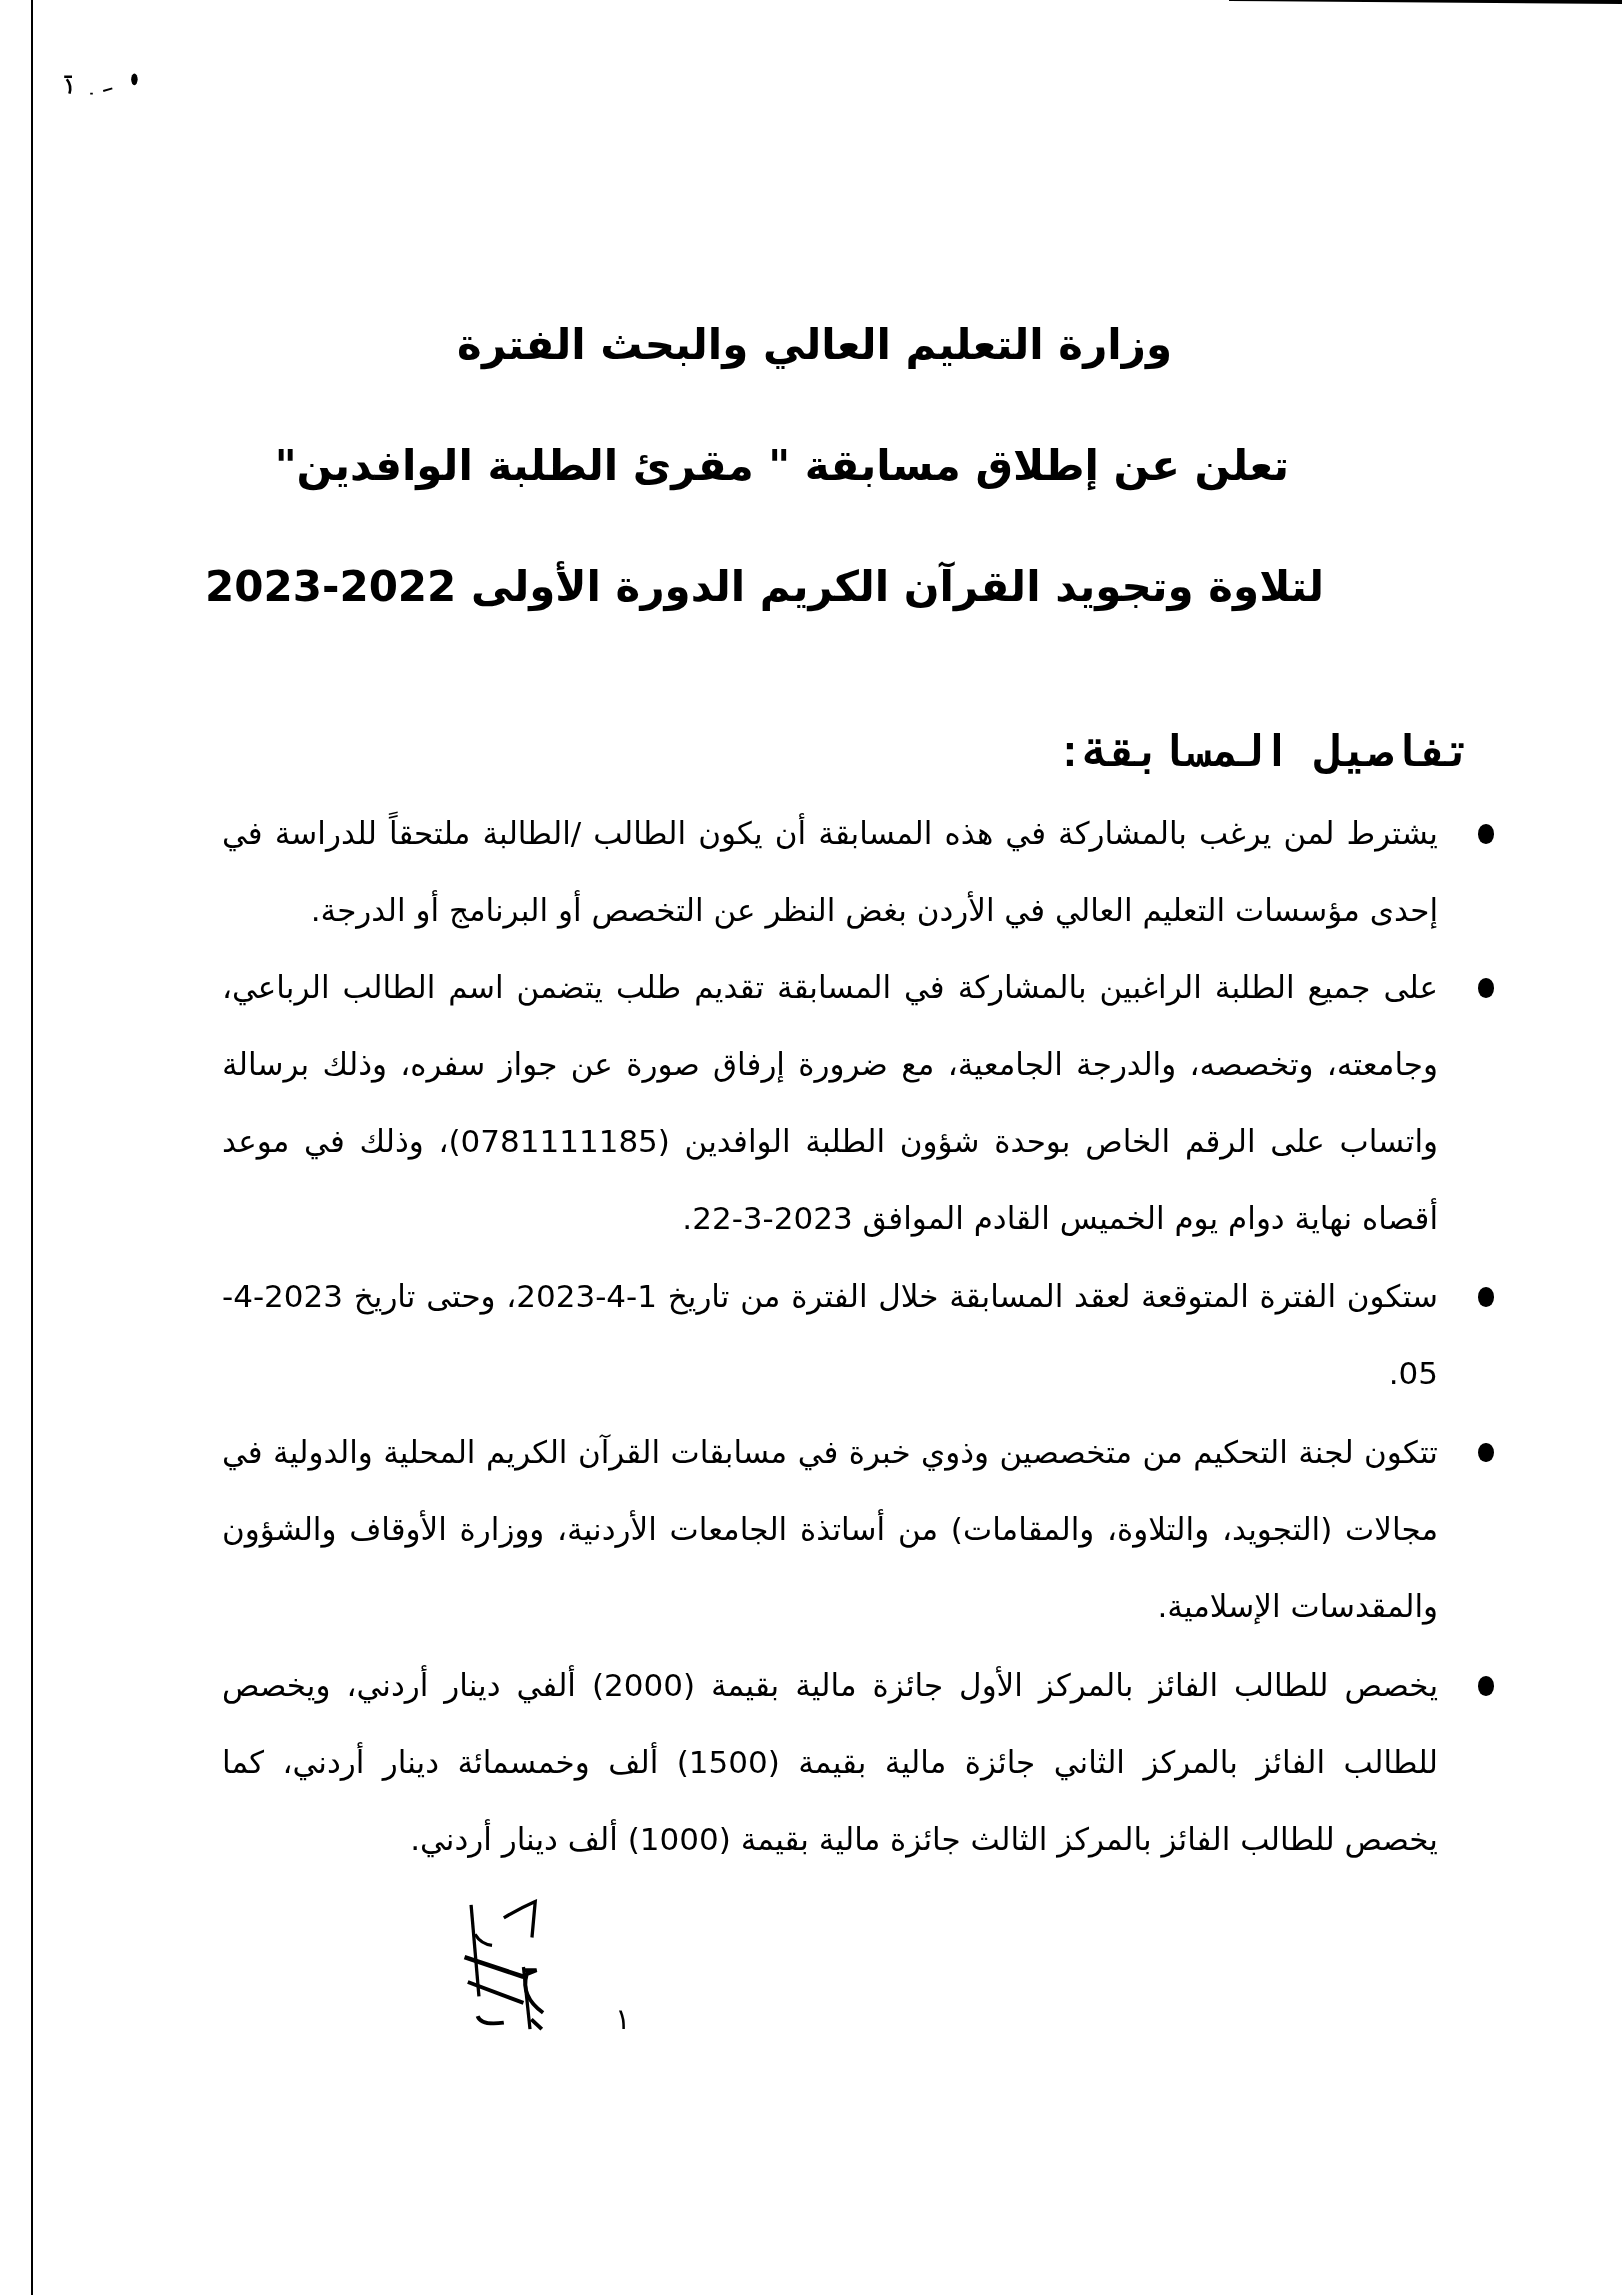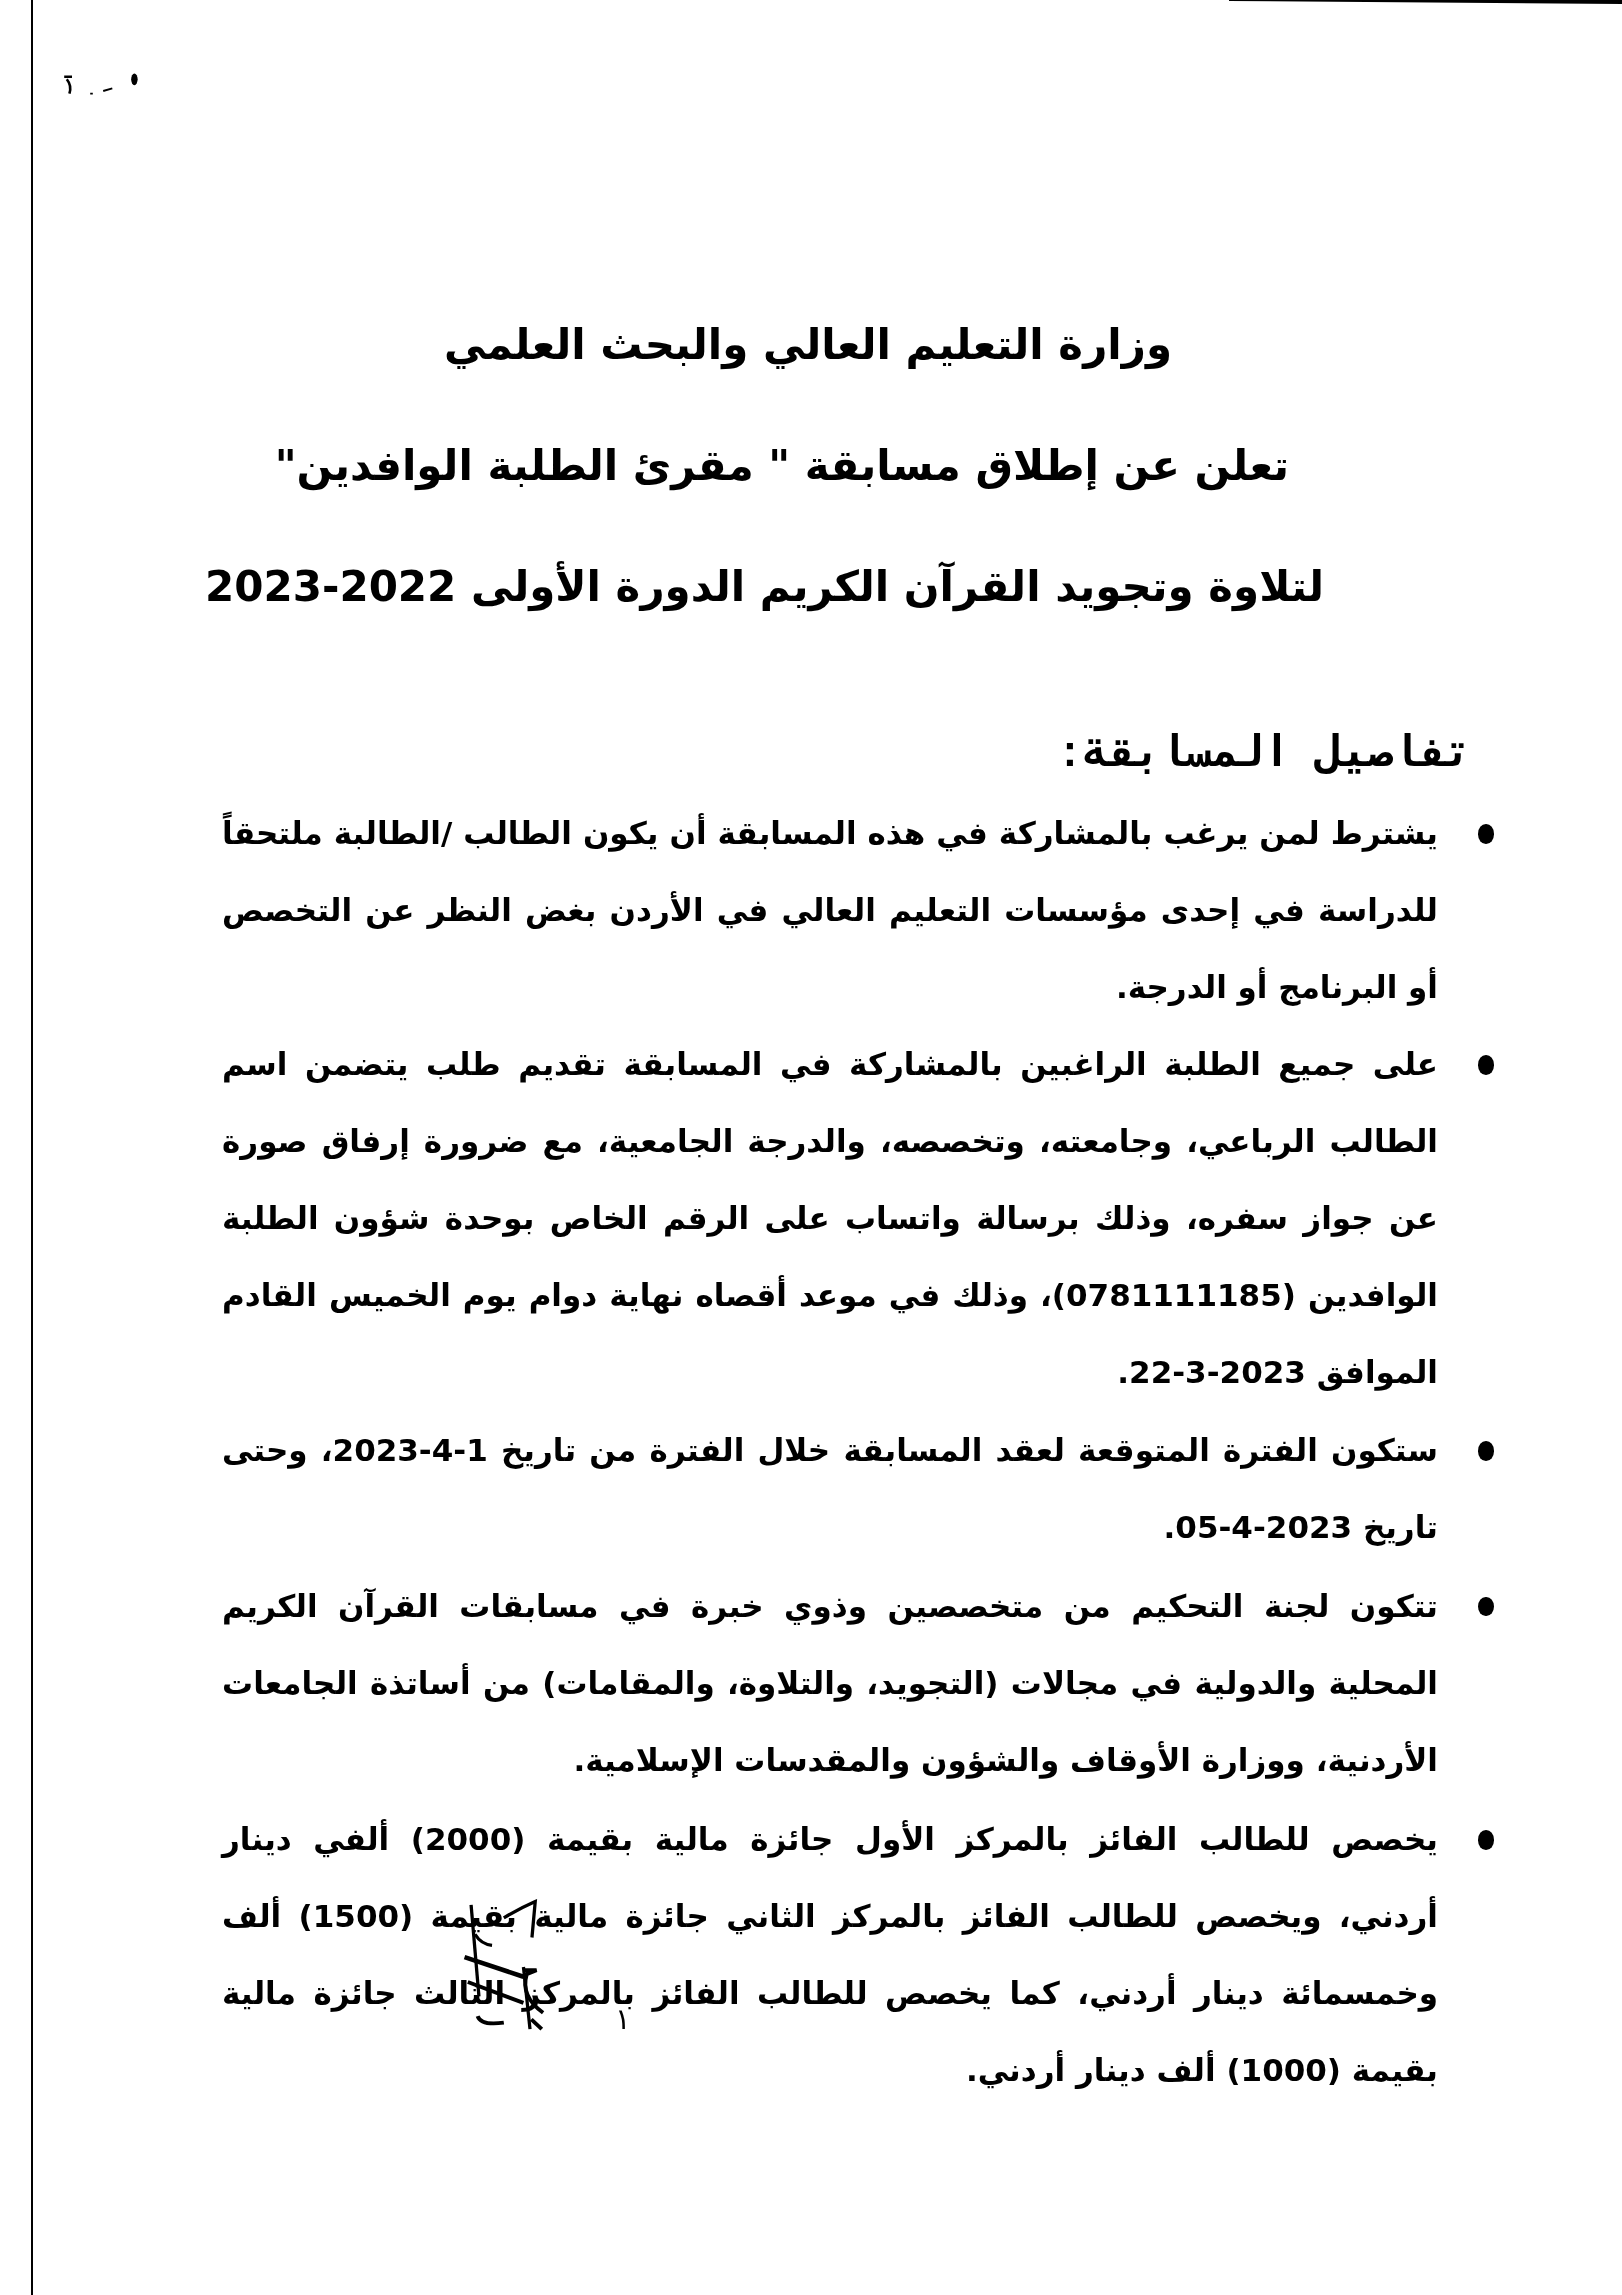--- a/index.html
+++ b/index.html
@@ -28,21 +28,21 @@
     .section-heading {
       position: absolute; right: 151px; top: 690px;
       font-family: Liberation Mono, monospace; font-size: 43px; white-space: nowrap;
     }
     .bullets {
       position: absolute; right: 128px; left: 222px; top: 795px;
       list-style: none; margin: 0; padding: 0;
     }
     .bullet {
       position: relative; padding-right: 56px;
-      font-size: 31px; font-weight: bold; line-height: 77px;
+      font-size: 31px; font-weight: normal; line-height: 77px;
       text-align: justify; text-align-last: right;
       margin-bottom: 0;
     }
     .bullet-dot {
       position: absolute; right: 0; top: 29px; width: 15.7px; height: 19.6px;
       background: #000; border-radius: 50%;
     }
     .bullet.b3 { margin-top: 1.3px; }
     .bullet.b4 { margin-top: 1.3px; }
     .bullet.b5 { margin-top: 2.6px; }
@@ -59,21 +59,21 @@
 <div class="scan-left-edge"></div>
 <div class="scan-top-edge"></div>
 
 <svg class="page-mark" viewBox="0 0 180 60">
   <path d="M18 18 L30 18 M22 22 Q30 32 26 44" stroke="#000" stroke-width="4" fill="none"></path>
   <path d="M58 44 L62 44 M78 40 L92 36" stroke="#000" stroke-width="3" fill="none"></path>
   <ellipse cx="126" cy="22" rx="5" ry="9" fill="#000"></ellipse>
 </svg>
 
 <header class="titles">
-  <div class="title-line title-1">وزارة التعليم العالي والبحث العلمي</div>
+  <div class="title-line title-1">وزارة التعليم العالي والبحث الفترة</div>
   <div class="title-line title-2">تعلن عن إطلاق مسابقة " مقرئ الطلبة الوافدين"</div>
   <div class="title-line title-3">لتلاوة وتجويد القرآن الكريم الدورة الأولى 2022-2023</div>
 </header>
 
 <h2 class="section-heading">تفاصيل المسابقة:</h2>
 
 <ul class="bullets">
   <li class="bullet b1">
     <span class="bullet-dot"></span>
     <span>يشترط لمن يرغب بالمشاركة في هذه المسابقة أن يكون الطالب /الطالبة ملتحقاً للدراسة في إحدى مؤسسات التعليم العالي في الأردن بغض النظر عن التخصص أو البرنامج أو الدرجة.</span>

